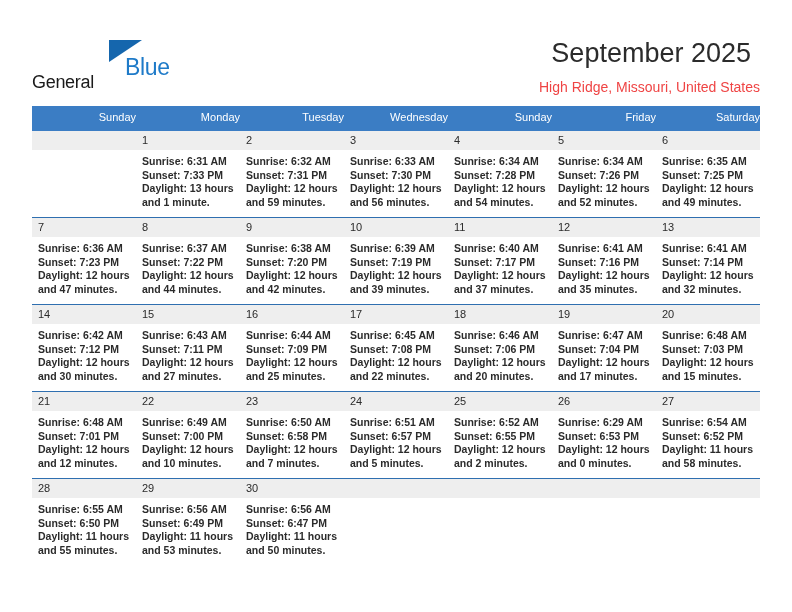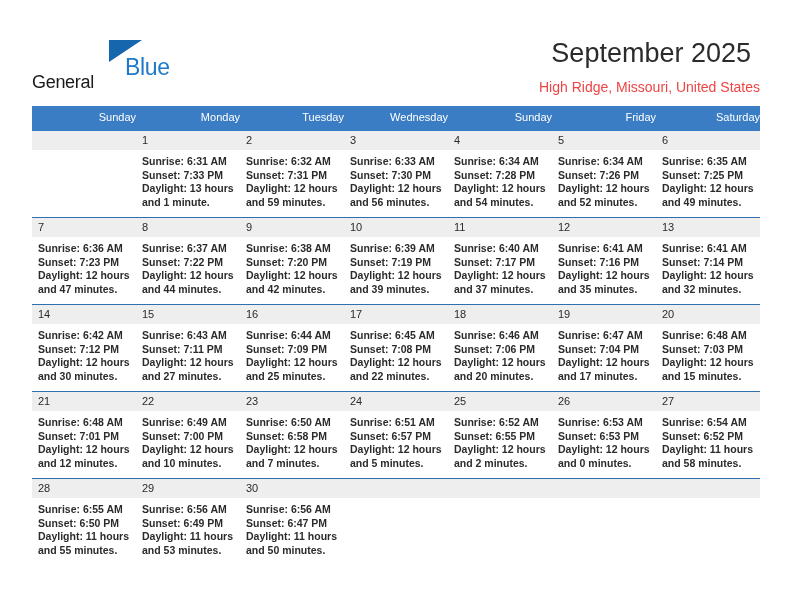--- a/index.html
+++ b/index.html
@@ -464,21 +464,21 @@
                 <div>Sunset: 6:55 PM</div>
                 <div>Daylight: 12 hours</div>
                 <div>and 2 minutes.</div>
               </div>
             </div>
           </td>
           <td>
             <div class="daycell">
               <div class="daynum-band">26</div>
               <div class="day-details">
-                <div>Sunrise: 6:53 AM</div>
+                <div>Sunrise: 6:29 AM</div>
                 <div>Sunset: 6:53 PM</div>
                 <div>Daylight: 12 hours</div>
                 <div>and 0 minutes.</div>
               </div>
             </div>
           </td>
           <td>
             <div class="daycell">
               <div class="daynum-band">27</div>
               <div class="day-details">

